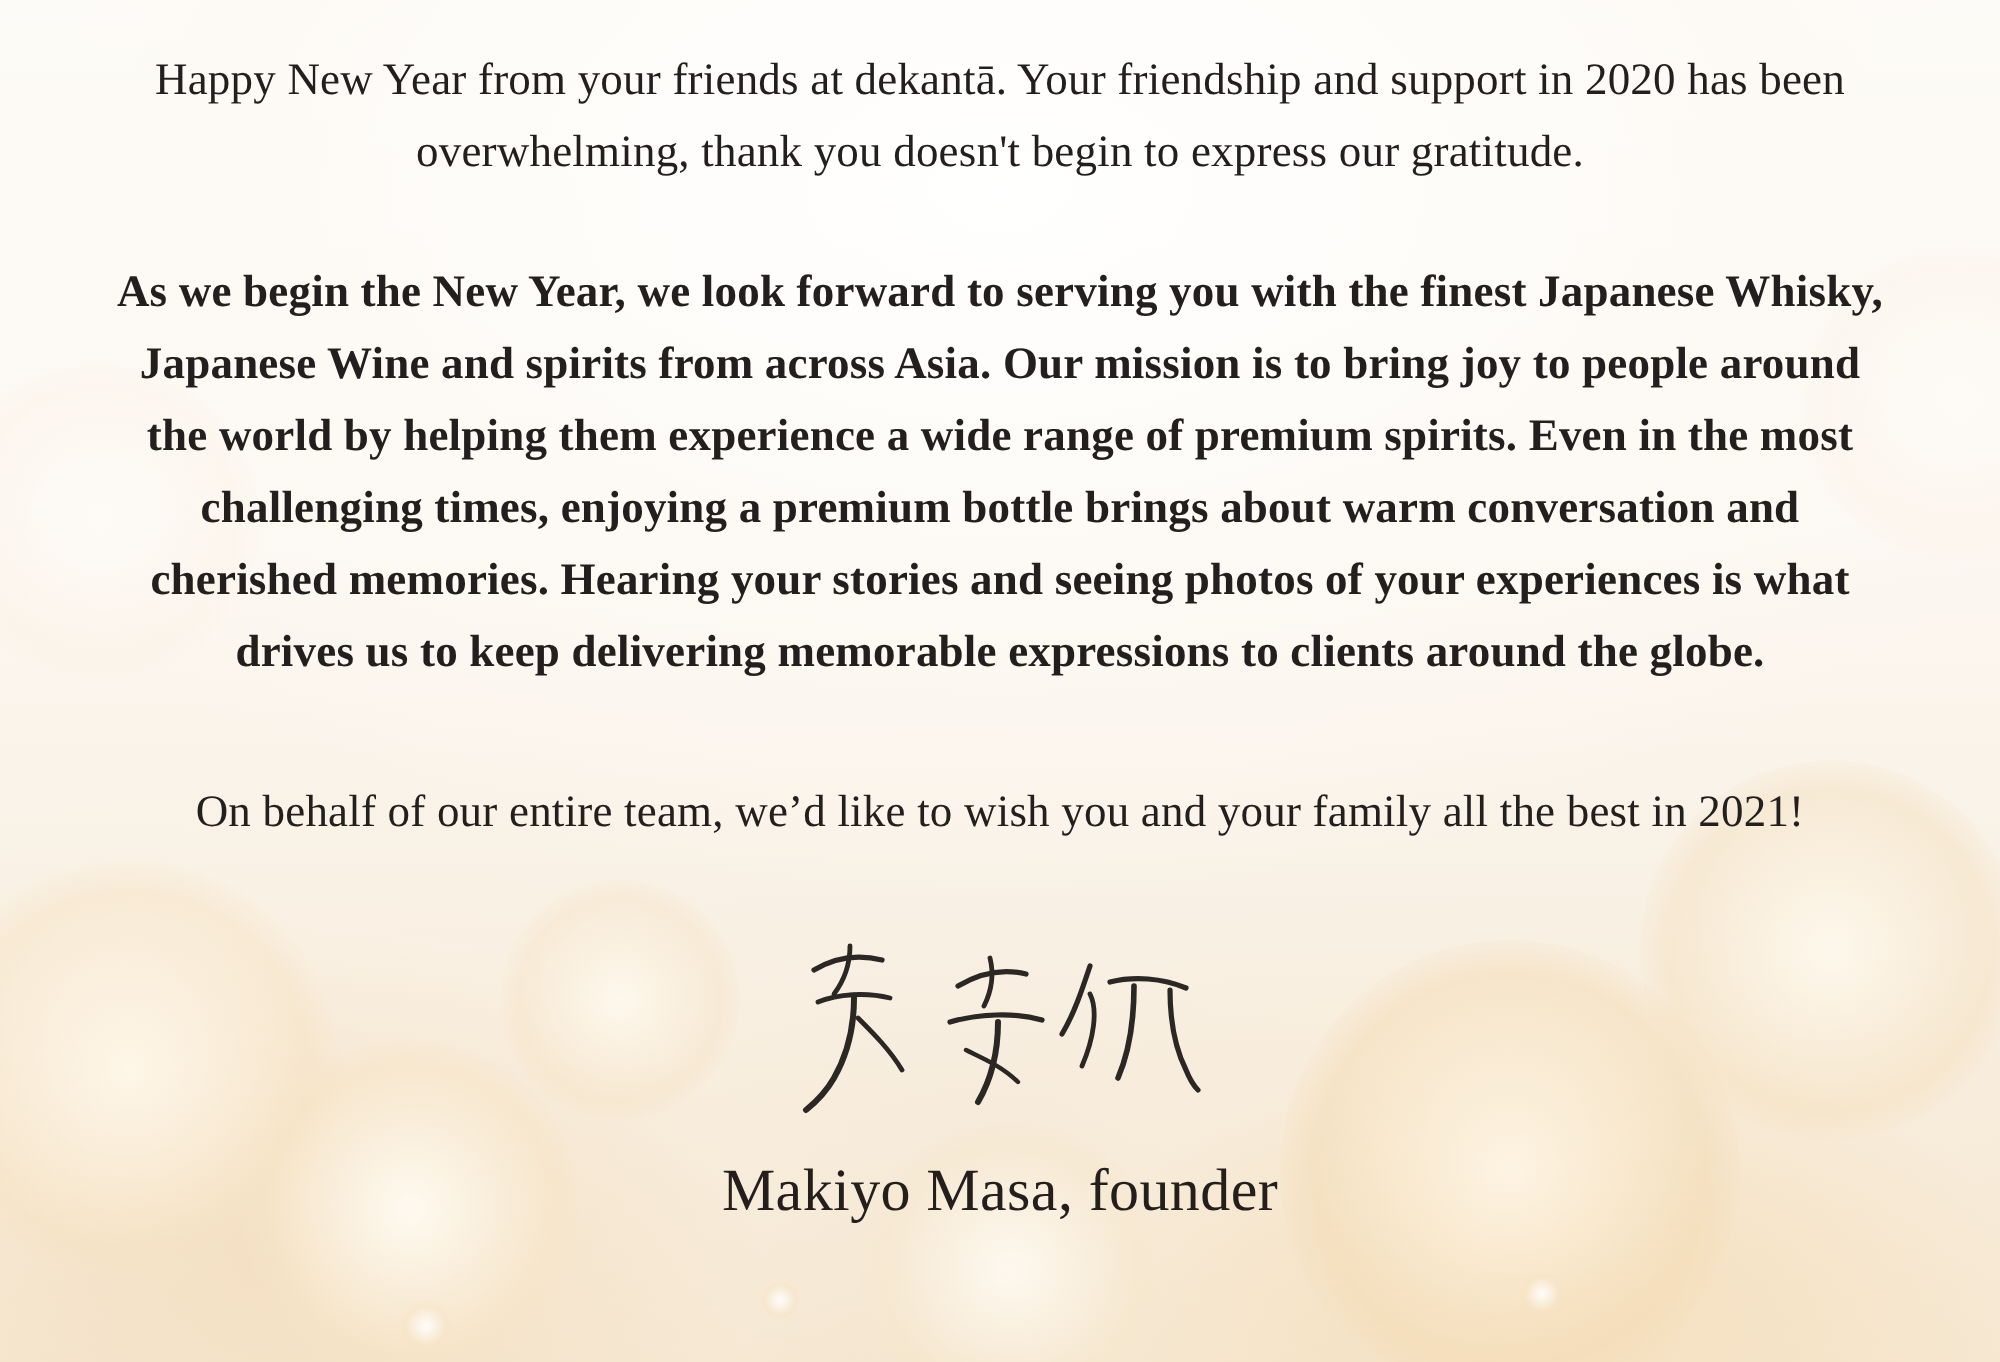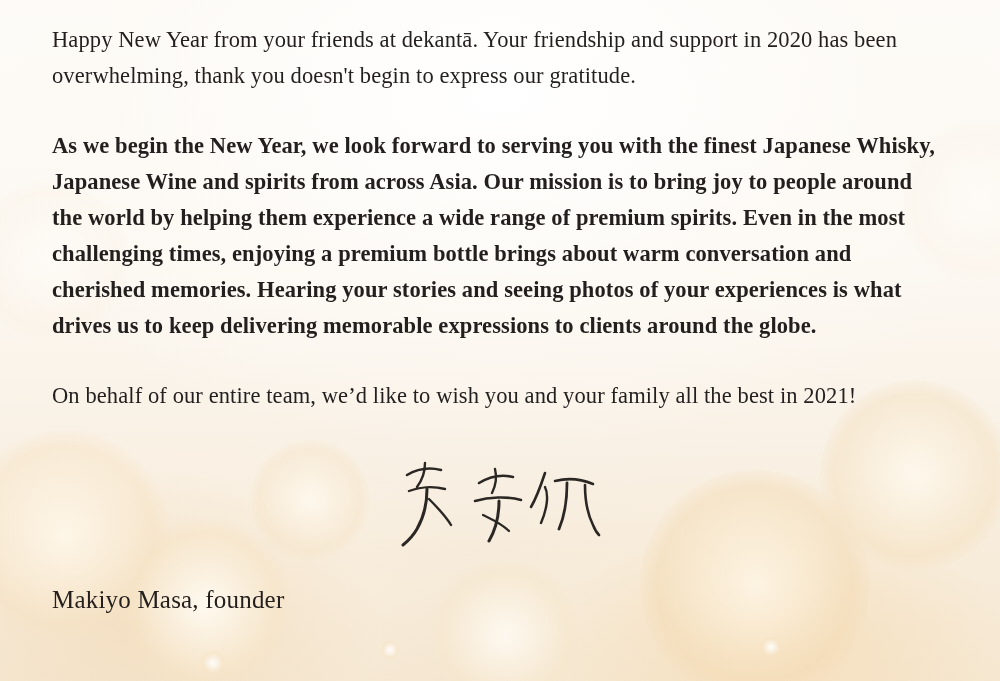--- a/index.html
+++ b/index.html
@@ -33,56 +33,56 @@
     pointer-events: none;
   }
 
   .content {
     position: relative;
     z-index: 5;
     width: 1000px;
     height: 681px;
     box-sizing: border-box;
     padding: 18px 52px 0 52px;
-    text-align: left;
+    text-align: center;
     color: #262322;
   }
 
   .para {
     font-size: 22.5px;
     line-height: 36px;
     letter-spacing: 0.1px;
     color: #231f1e;
     margin: 0;
   }
   .para.p1 { margin-top: 4px; }
   .para.p2 { margin-top: 34px; font-weight: bold; }
-  .para.p3 { margin-top: 34px; font-family: Liberation Serif, serif; }
+  .para.p3 { margin-top: 44px; font-family: Liberation Serif, serif; }
 
   .signature-wrap {
     margin-top: 40px;
     height: 110px;
     display: flex;
     align-items: center;
     justify-content: center;
   }
   .signature {
     width: 210px;
     height: 105px;
   }
   .signature path {
     fill: none;
     stroke: #2b2724;
     stroke-linecap: round;
     stroke-linejoin: round;
   }
 
   .byline {
-    margin-top: 20px;
-    font-size: 25px;
+    margin-top: 6px;
+    font-size: 30px;
     line-height: 32px;
     color: #241f1d;
     letter-spacing: 0.2px;
   }
 </style>
 </head>
 <body>
 
 <div class="card">
 

